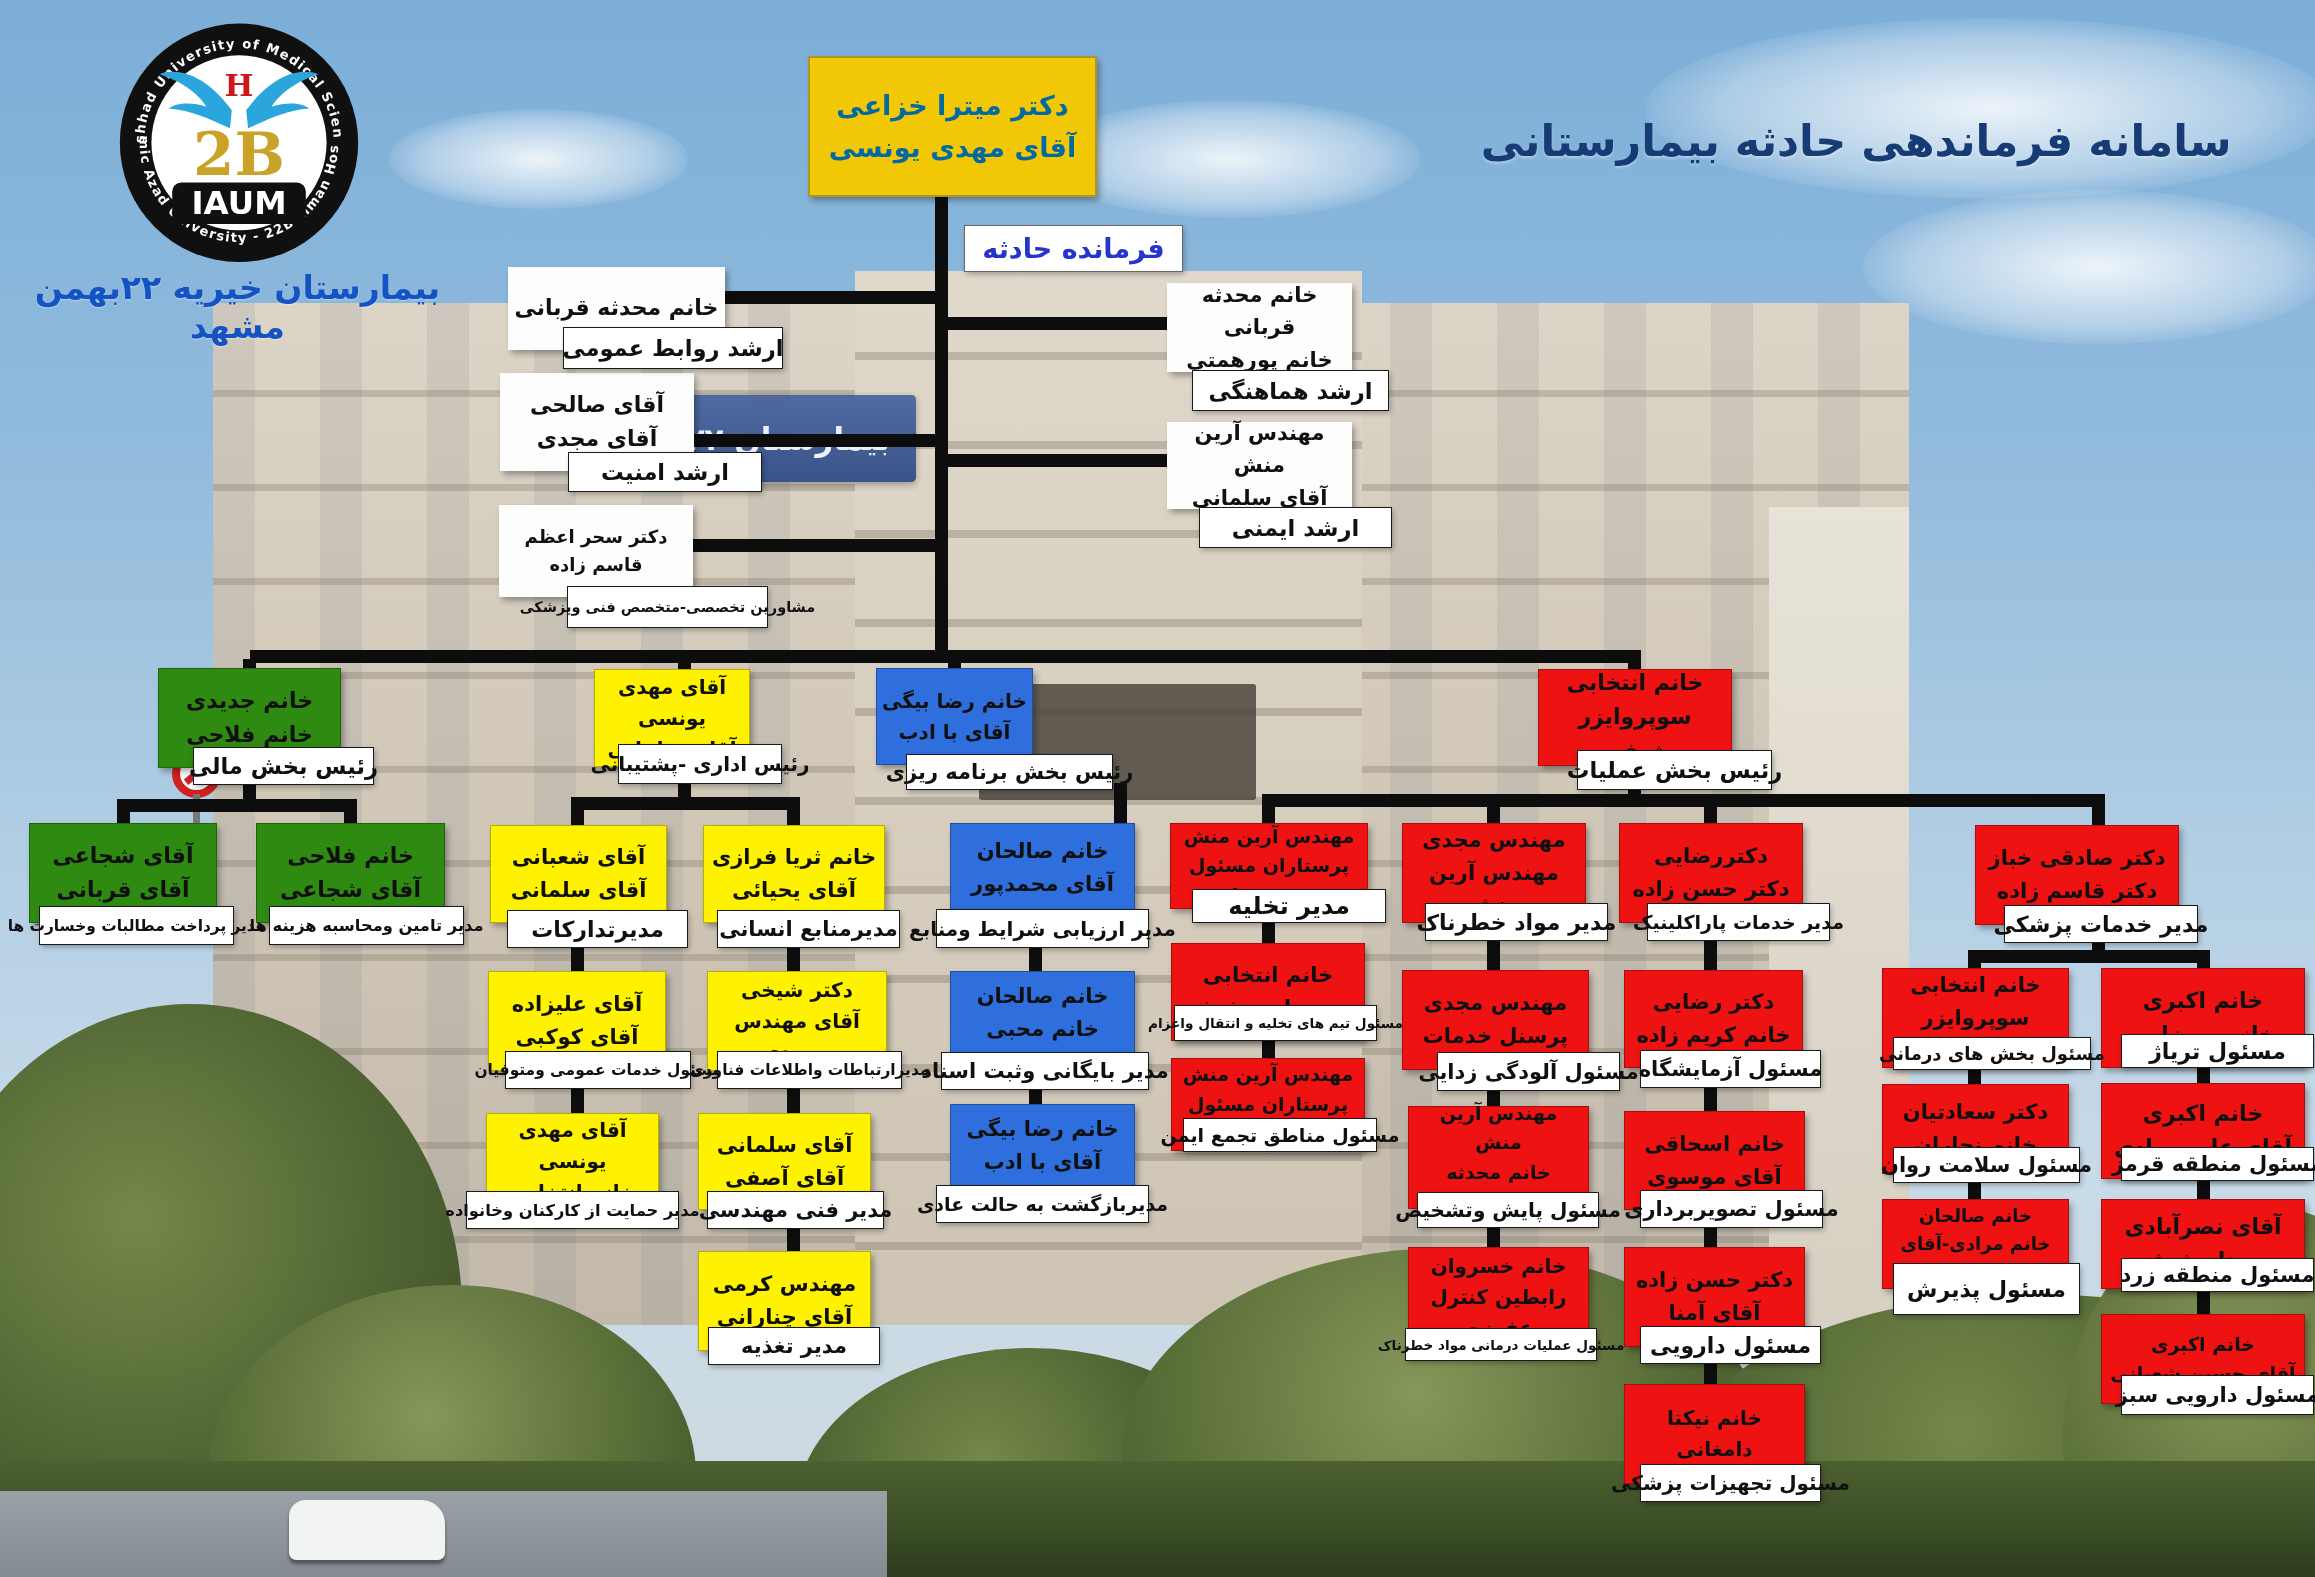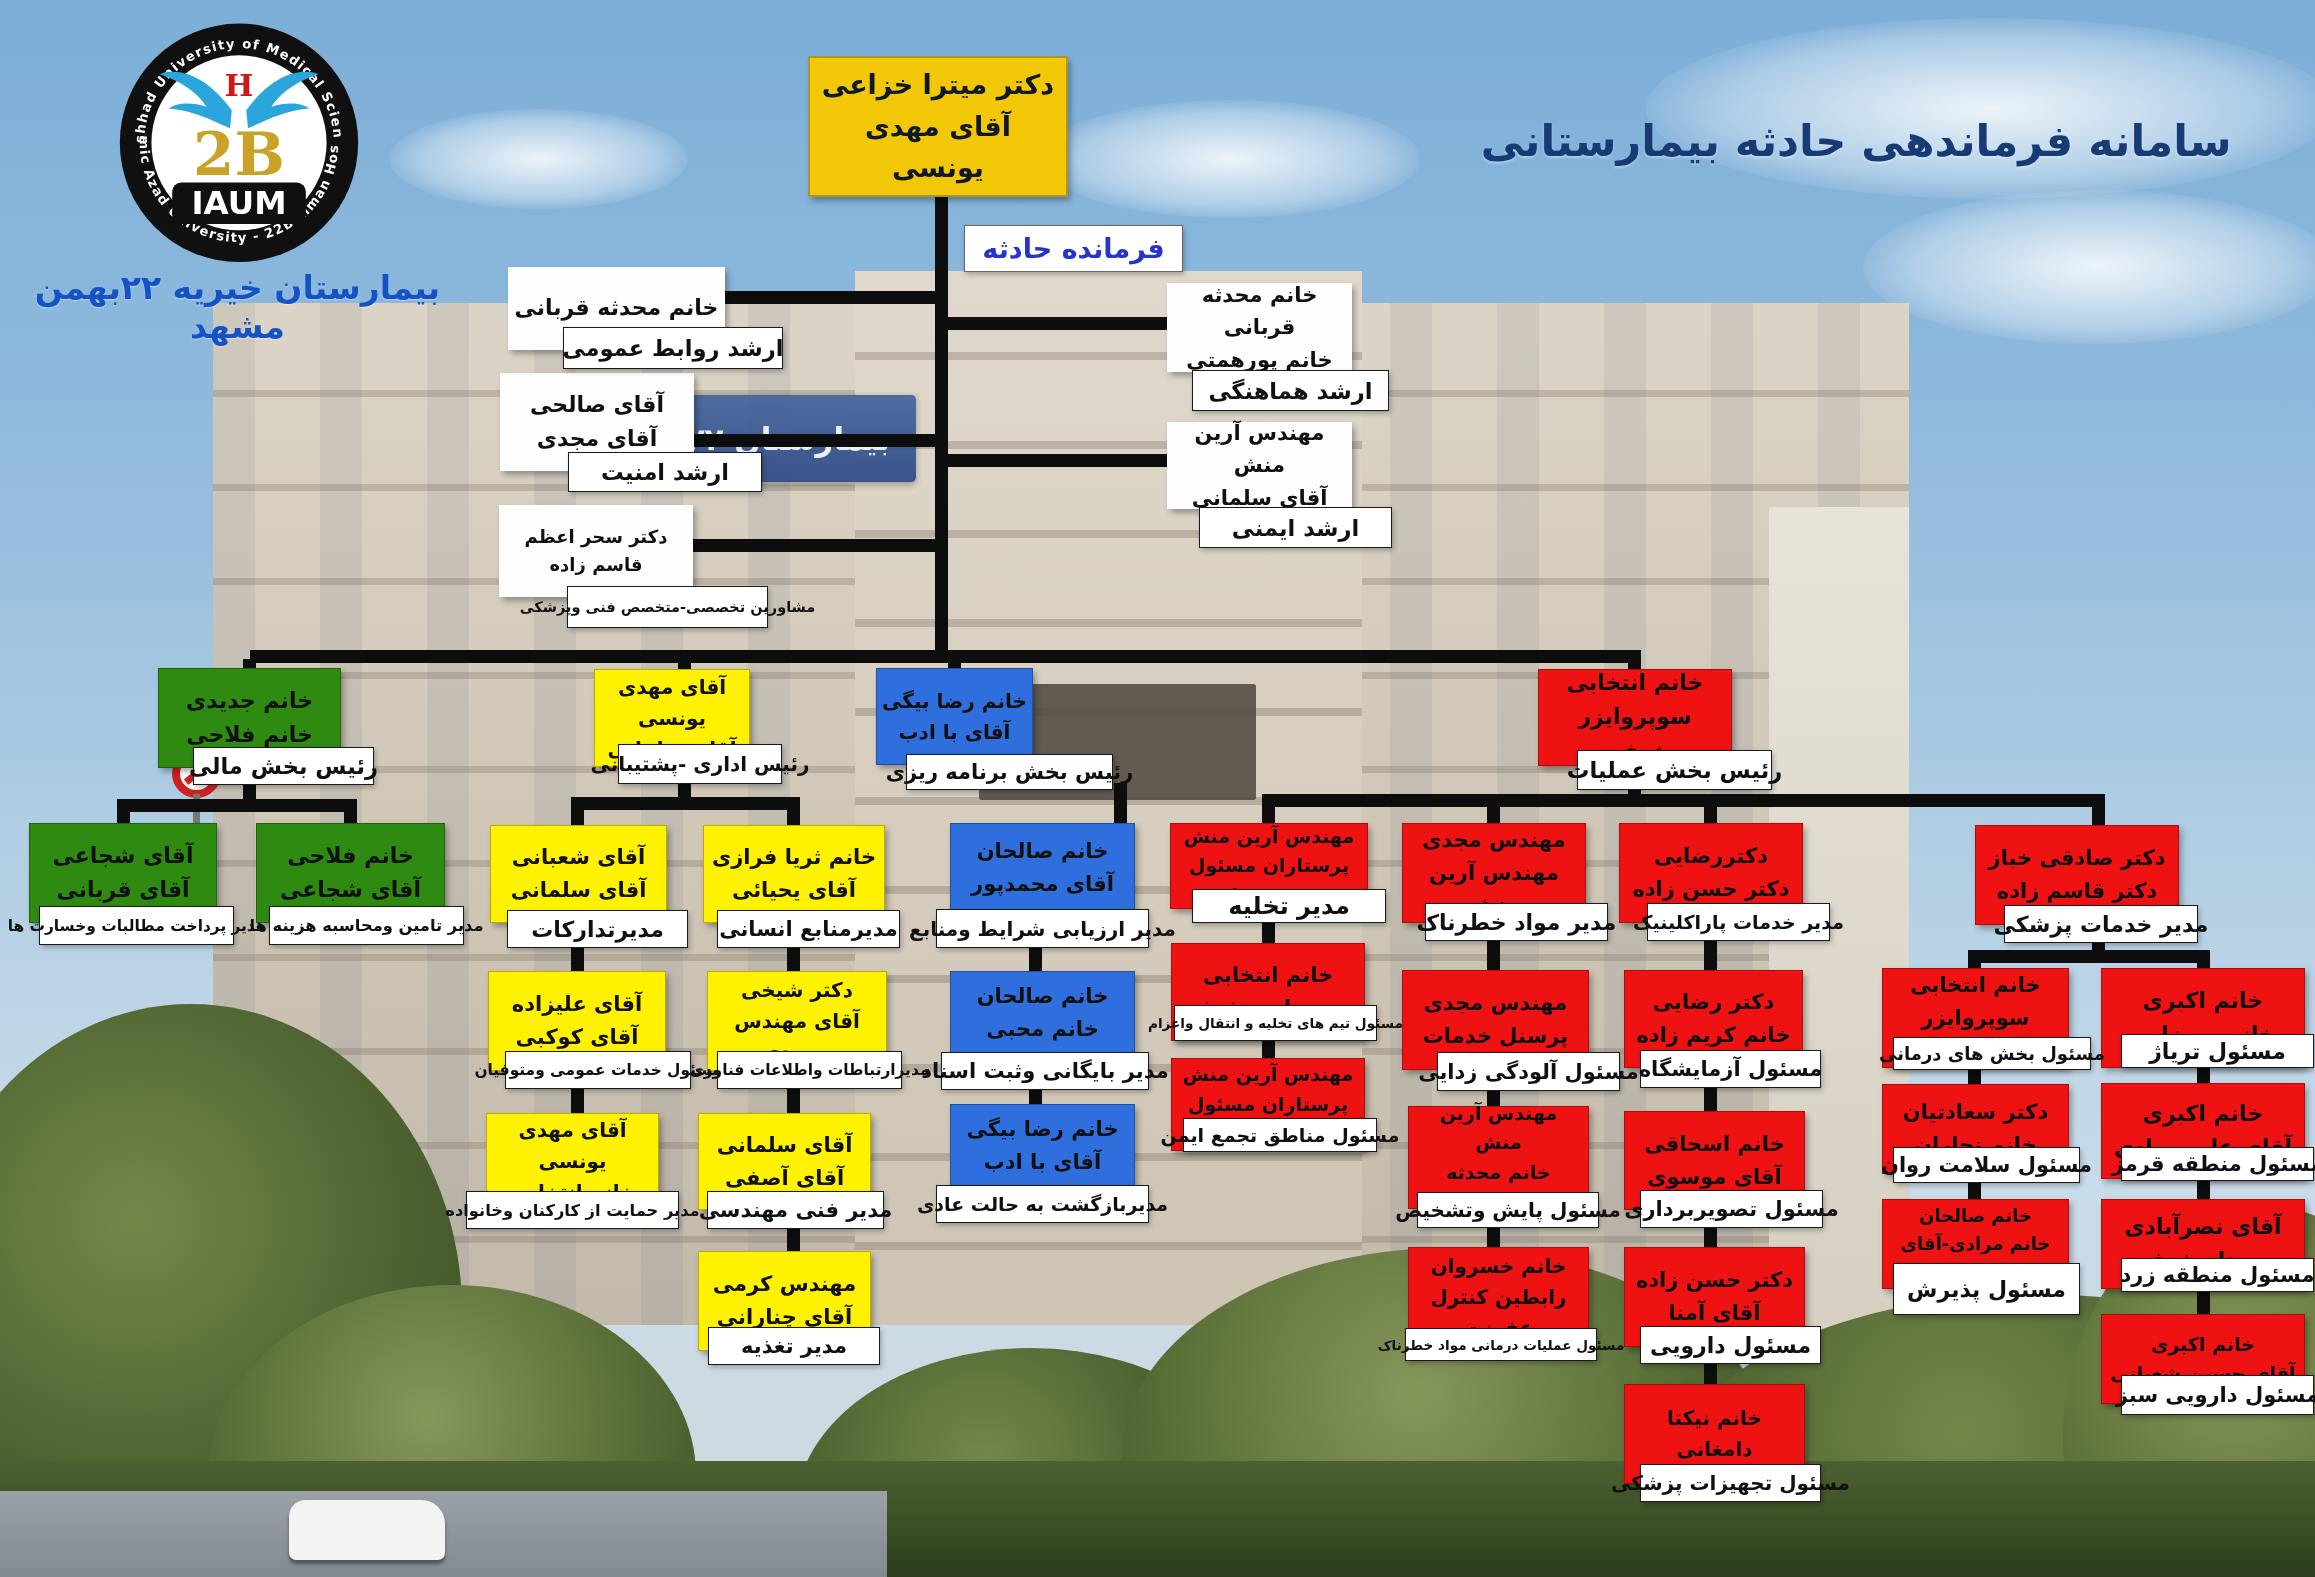--- a/index.html
+++ b/index.html
@@ -153,21 +153,21 @@
       <div class="conn" style="left: 1704px; top: 1360px; width: 12.7px; height: 26px; background: rgb(13, 13, 13);"></div>
       <div class="conn" style="left: 2092px; top: 937px; width: 12.7px; height: 20px; background: rgb(13, 13, 13);"></div>
       <div class="conn" style="left: 1968px; top: 950px; width: 242px; height: 12.7px; background: rgb(13, 13, 13);"></div>
       <div class="conn" style="left: 1968px; top: 959px; width: 12.7px; height: 11px; background: rgb(13, 13, 13);"></div>
       <div class="conn" style="left: 2197px; top: 959px; width: 12.7px; height: 11px; background: rgb(13, 13, 13);"></div>
       <div class="conn" style="left: 1968px; top: 1064px; width: 12.7px; height: 22px; background: rgb(13, 13, 13);"></div>
       <div class="conn" style="left: 1968px; top: 1177px; width: 12.7px; height: 23.5px; background: rgb(13, 13, 13);"></div>
       <div class="conn" style="left: 2197px; top: 1062px; width: 12.7px; height: 22.6px; background: rgb(13, 13, 13);"></div>
       <div class="conn" style="left: 2197px; top: 1174px; width: 12.7px; height: 26px; background: rgb(13, 13, 13);"></div>
       <div class="conn" style="left: 2197px; top: 1287px; width: 12.7px; height: 29px; background: rgb(13, 13, 13);"></div>
-      <div class="node gold" style="left: 808px; top: 56px; width: 260px; height: 141px; font-size: 27px; background: rgb(242, 199, 5); color: #0f172a;">دکتر میترا خزاعی
+      <div class="node gold" style="left: 808px; top: 56px; width: 289px; height: 141px; font-size: 27px; background: rgb(242, 199, 5); color: #0369a1;">دکتر میترا خزاعی
 آقای مهدی یونسی</div>
       <div class="role root-role" style="left: 964px; top: 198px; width: 219px; height: 47px; font-size: 27px;">فرمانده حادثه</div>
       <div class="node white" style="left: 508px; top: 267px; width: 217px; height: 83px; font-size: 22px; background: rgb(253, 253, 253);">خانم محدثه قربانی</div>
       <div class="role" style="left: 563px; top: 327px; width: 220px; height: 42px; font-size: 22.6px;">ارشد روابط عمومی</div>
       <div class="node white" style="left: 500px; top: 373px; width: 194px; height: 98px; font-size: 22px; background: rgb(253, 253, 253);">آقای صالحی
 آقای مجدی</div>
       <div class="role" style="left: 568px; top: 452px; width: 194px; height: 40px; font-size: 22.6px;">ارشد امنیت</div>
       <div class="node white" style="left: 499px; top: 505px; width: 194px; height: 92px; font-size: 18px; background: rgb(253, 253, 253);">دکتر سحر اعظم قاسم زاده</div>
       <div class="role" style="left: 567px; top: 586px; width: 201px; height: 42px; font-size: 14.5px;">مشاورین تخصصی-متخصص فنی وپزشکی</div>
       <div class="node white" style="left: 1167px; top: 283px; width: 185px; height: 89px; font-size: 21px; background: rgb(253, 253, 253);">خانم محدثه قربانی

